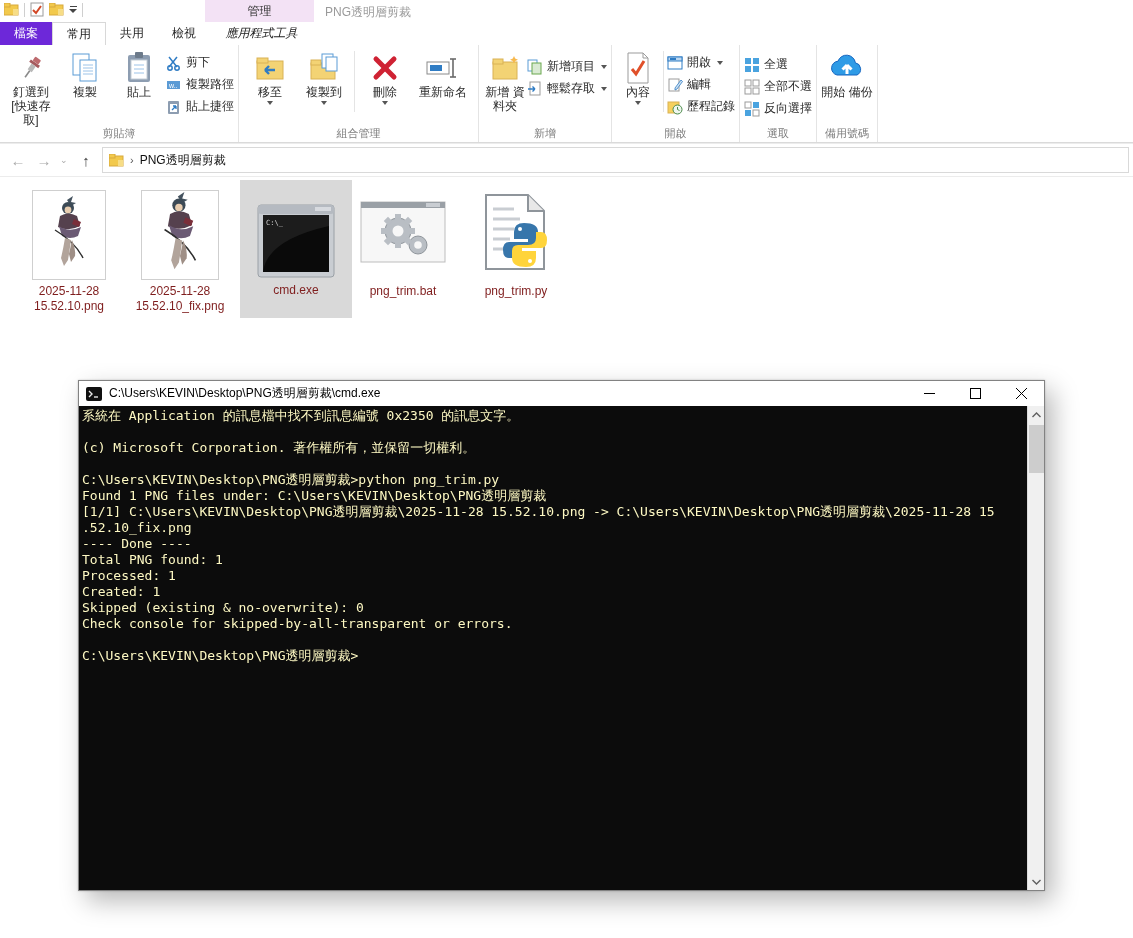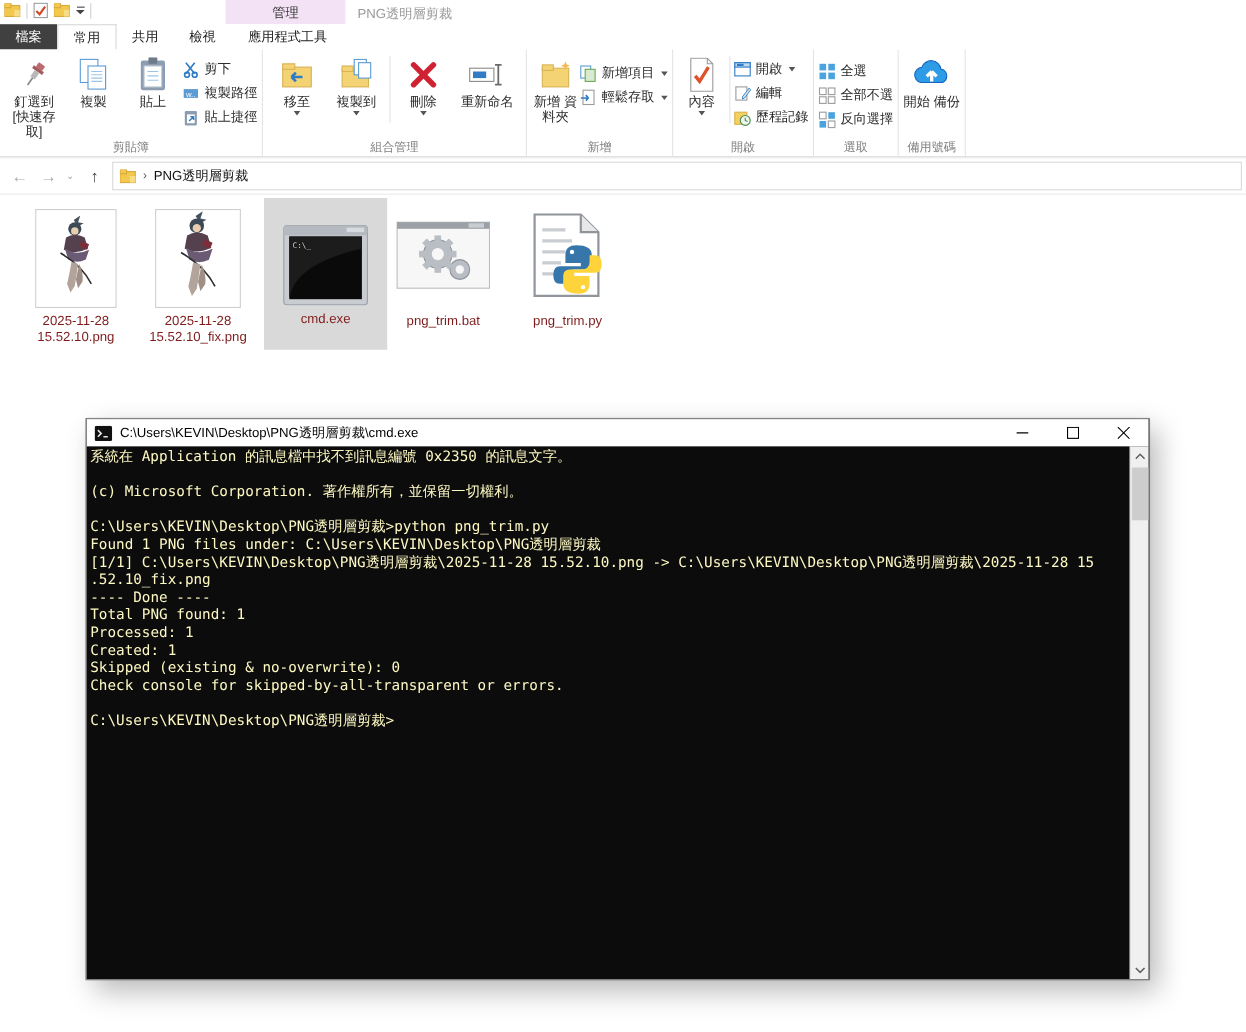--- a/index.html
+++ b/index.html
@@ -11,23 +11,23 @@
   .qat { position:absolute; left:4px; top:2px; display:flex; align-items:center; gap:5px; }
   .qat .sep { width:1px; height:14px; background:#cfcfcf; }
   .qat-caret { display:flex; flex-direction:column; align-items:center; }
   .qat-caret .bar { width:7px; height:1px; background:#444; margin-bottom:2px; }
   .tri { width:0; height:0; border-left:4px solid transparent; border-right:4px solid transparent; border-top:4px solid #444; }
   .ctx-tab-top { position:absolute; left:205px; top:0; width:109px; height:22px; background:#f3e2f5; color:#333; font-size:12px; text-align:center; line-height:22px; }
   .win-title { position:absolute; left:325px; top:4px; color:#9a9a9a; font-size:12px; }
 
   .tabrow { position:relative; height:23px; background:#fff; display:flex; }
   .tab { padding:0 14px; font-size:12px; line-height:22px; color:#222; }
-  .tab-file { background:#404040; color:#fff; margin-left:0; }
+  .tab-file { background:#6d28d9; color:#fff; margin-left:0; }
   .tab-active { border:1px solid #d8d8d8; border-bottom:none; background:#fff; }
-  .tab-apptools { position:absolute; left:205px; top:0; width:113px; text-align:center; padding:0; }
+  .tab-apptools { position:absolute; left:205px; top:0; width:113px; text-align:center; padding:0;font-style:italic; }
 
   .ribbon { position:relative; height:98px; background:#fff; border-bottom:1px solid #dadada; display:flex; }
   .rgroup { position:relative; display:flex; align-items:flex-start; padding:4px 4px 16px 4px; border-right:1px solid #e4e4e4; }
   .rgroup-label { position:absolute; bottom:1px; left:0; right:0; text-align:center; font-size:11px; color:#7e7e7e; }
   .bigbtn { width:54px; display:flex; flex-direction:column; align-items:center; padding-top:2px; color:#2b2b2b; font-size:12px; text-align:center; }
   .bigbtn .ico { height:34px; display:flex; align-items:center; justify-content:center; }
   .bigbtn .lbl { line-height:14px; word-break:break-all; }
   .caret { width:0; height:0; border-left:3px solid transparent; border-right:3px solid transparent; border-top:4px solid #555; margin:2px auto 0; }
   .smallcol { display:flex; flex-direction:column; justify-content:flex-end; gap:3px; padding-top:4px; }
   .smallbtn { display:flex; align-items:center; gap:4px; font-size:12px; color:#2b2b2b; height:19px; white-space:nowrap; }

